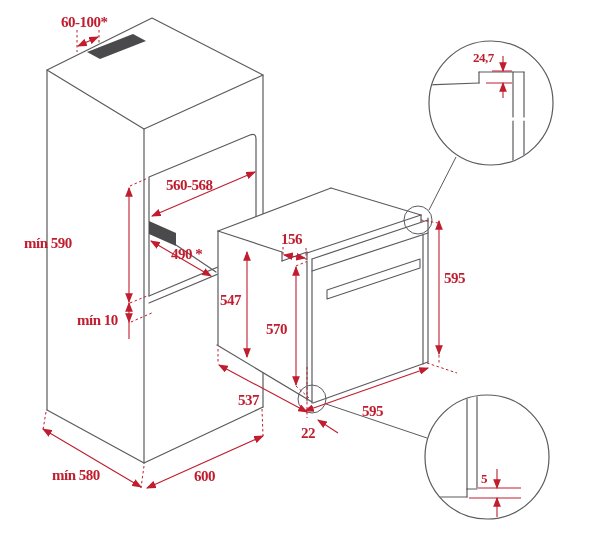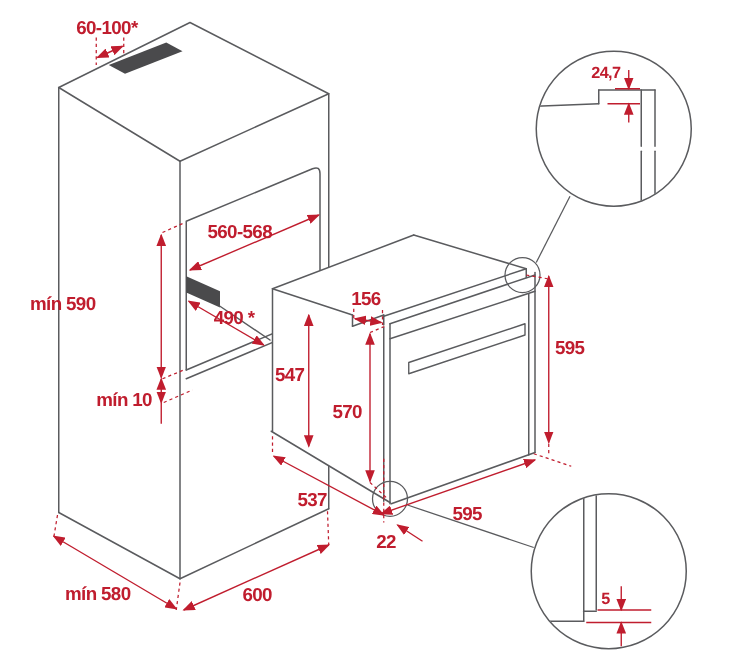--- a/index.html
+++ b/index.html
@@ -1,17 +1,17 @@
 <!DOCTYPE html>
 <html><head>
 <meta charset="utf-8">
 <style>
   html,body{margin:0;padding:0;background:#ffffff;}
   .stage{position:relative;width:600px;height:536px;background:#fff;overflow:hidden;
-         font-family:Liberation Sans, sans-serif;}
+         font-family:Liberation Serif, serif;}
   svg{position:absolute;left:0;top:0;}
   .gline{stroke:#5a5b5e;stroke-width:1.2;fill:none;stroke-linecap:round;stroke-linejoin:round;}
   .gthin{stroke:#5a5b5e;stroke-width:1;fill:none;}
   .rline{stroke:#c01d2e;stroke-width:1.1;fill:none;}
   .rdot{stroke:#c01d2e;stroke-width:1;fill:none;stroke-dasharray:2.5 2.5;}
   .whitefill{fill:#ffffff;stroke:none;}
   .darkfill{fill:#4a4a4c;stroke:none;}
   .dimtext{fill:#c01d2e;font-size:15px;font-weight:bold;letter-spacing:-0.5px;}
   .dimtext-sm{fill:#c01d2e;font-size:13px;font-weight:bold;letter-spacing:-0.5px;}
 </style>

